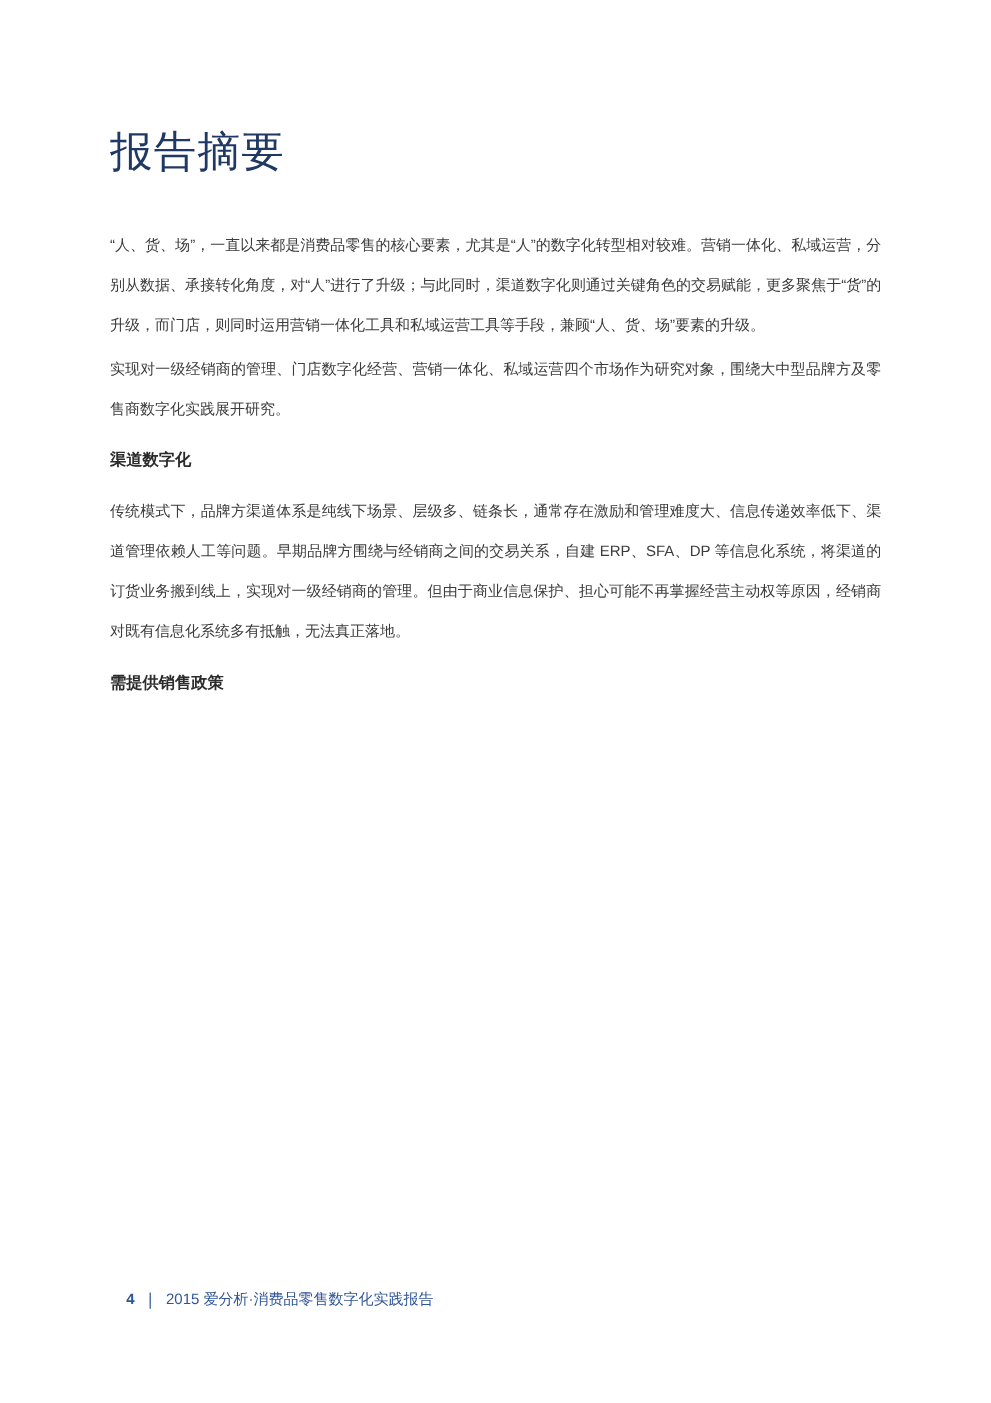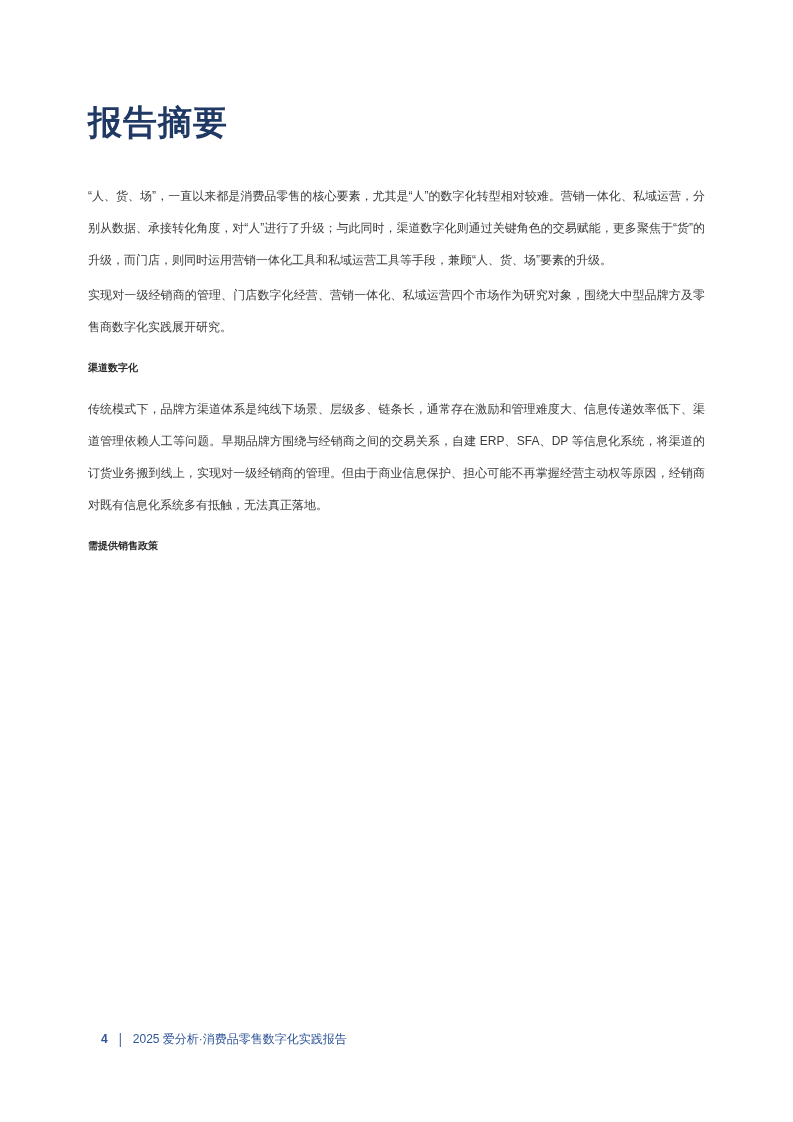--- a/index.html
+++ b/index.html
@@ -17,35 +17,35 @@
   }
   .content {
     padding: 100px 88px 0 88px;
     height: 930px;
     overflow: hidden;
   }
   h1.doc-title {
     margin: 0 0 36px 0;
     font-size: 34px;
     line-height: 44px;
-    font-weight: 700;
+    font-weight: 400;
     color: var(--color-title, #1F3864);
     letter-spacing: 1px;
   }
   .content p {
     margin: 0 0 3px 0;
     font-size: 12px;
     line-height: 32px;
     color: var(--color-body, #3B3B3B);
     text-align: justify;
     text-justify: inter-ideograph;
   }
   .content h2 {
     margin: 9px 0 9px 0;
-    font-size: 10px;
+    font-size: 13px;
     line-height: 32px;
     font-weight: 700;
     color: var(--color-heading, #2B2B2B);
   }
   .footer {
     position: absolute;
     left: 101px;
     top: 1030px;
     display: flex;
     align-items: center;
@@ -79,15 +79,15 @@
 
 
     <h2>需提供销售政策</h2>
 
 
   </div>
 
   <div class="footer">
     <span class="page-num">4</span>
     <span class="sep">|</span>
-    <span class="report-name">2025 爱分析·消费品零售数字化实践报告</span>
+    <span class="report-name">2015 爱分析·消费品零售数字化实践报告</span>
   </div>
 </div>
 
 </body></html>

